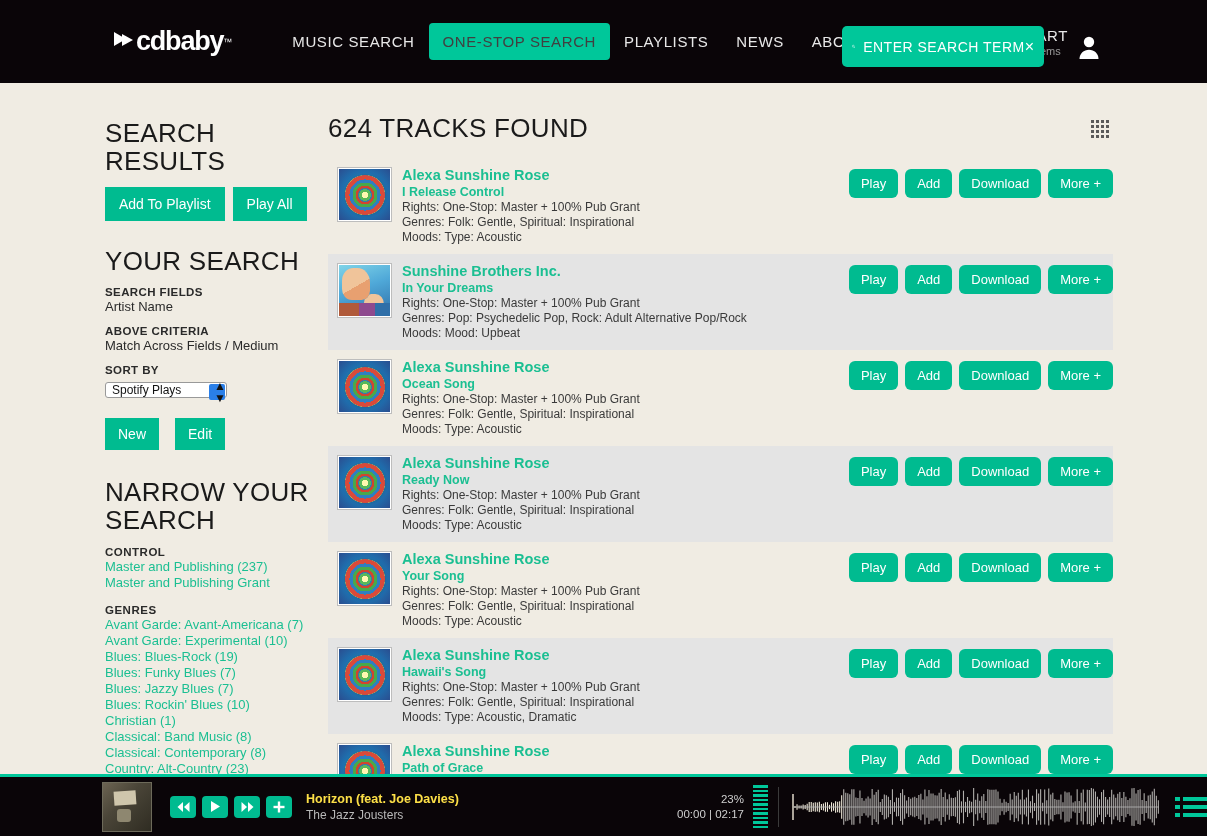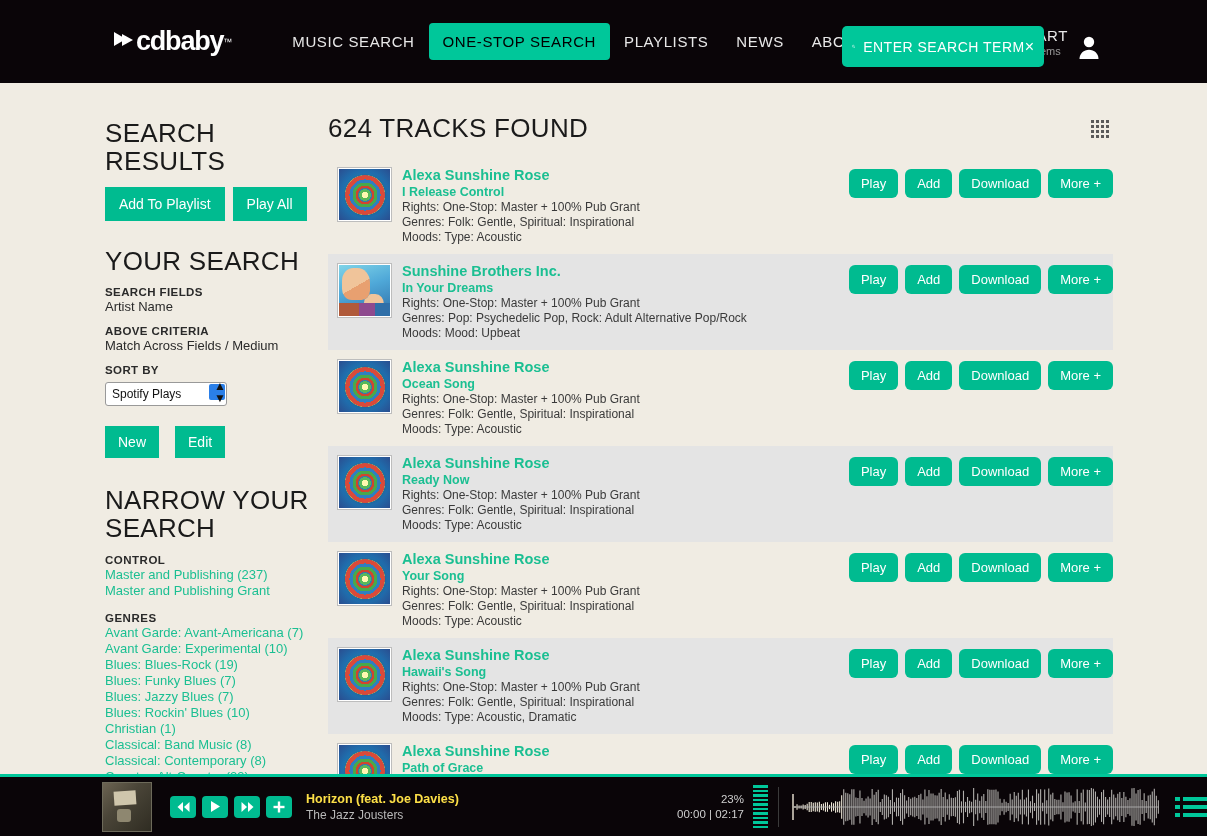--- a/index.html
+++ b/index.html
@@ -39,21 +39,21 @@
   .nav-item {
     color: #e8e8e8;
     font-size: 15px;
     letter-spacing: 0.6px;
     padding: 8px 14px;
     white-space: nowrap;
     cursor: pointer;
   }
   .nav-item.active {
     background: #00c79a;
-    color: #000000;
+    color: #404040;
     border-radius: 4px;
     padding: 10px 14px;
   }
   .cart {
     display: flex; flex-direction: column; align-items: center;
     margin-left: 26px; cursor: pointer;
   }
   .cart-top { display: flex; align-items: center; gap: 12px; }
   .cart-label { color: #e8e8e8; font-size: 15px; letter-spacing: 0.6px; }
   .cart-sub { color: #9a9a9a; font-size: 11px; margin-top: 1px; margin-left: 14px; }
@@ -93,21 +93,21 @@
   h2.sec-title2 {
     font-size: 26px; font-weight: normal; letter-spacing: 0.3px;
     color: #1a1a1a; margin-top: 26px; line-height: 1.08;
   }
   .field-label {
     font-size: 11.5px; font-weight: bold; color: #2a2a2a;
     letter-spacing: 0.4px; margin-top: 11px;
   }
   .field-value { font-size: 13px; color: #2a2a2a; margin-top: 1px; }
   .select-wrap {
-    margin-top: 6px; width: 122px; height: 24px;
+    margin-top: 6px; width: 122px; height: 16px;
     background: #fff; border: 1px solid #999; border-radius: 3px;
     display: flex; align-items: center; position: relative; cursor: pointer;
   }
   .select-wrap span { font-size: 12px; color: #111; padding-left: 6px; }
   .select-arrow {
     position: absolute; right: 1px; top: 1px; width: 16px; height: 16px;
     background: #2a7fe8; border-radius: 2px;
     display: flex; align-items: center; justify-content: center;
     color: #fff; font-size: 8px; line-height: 1;
   }

